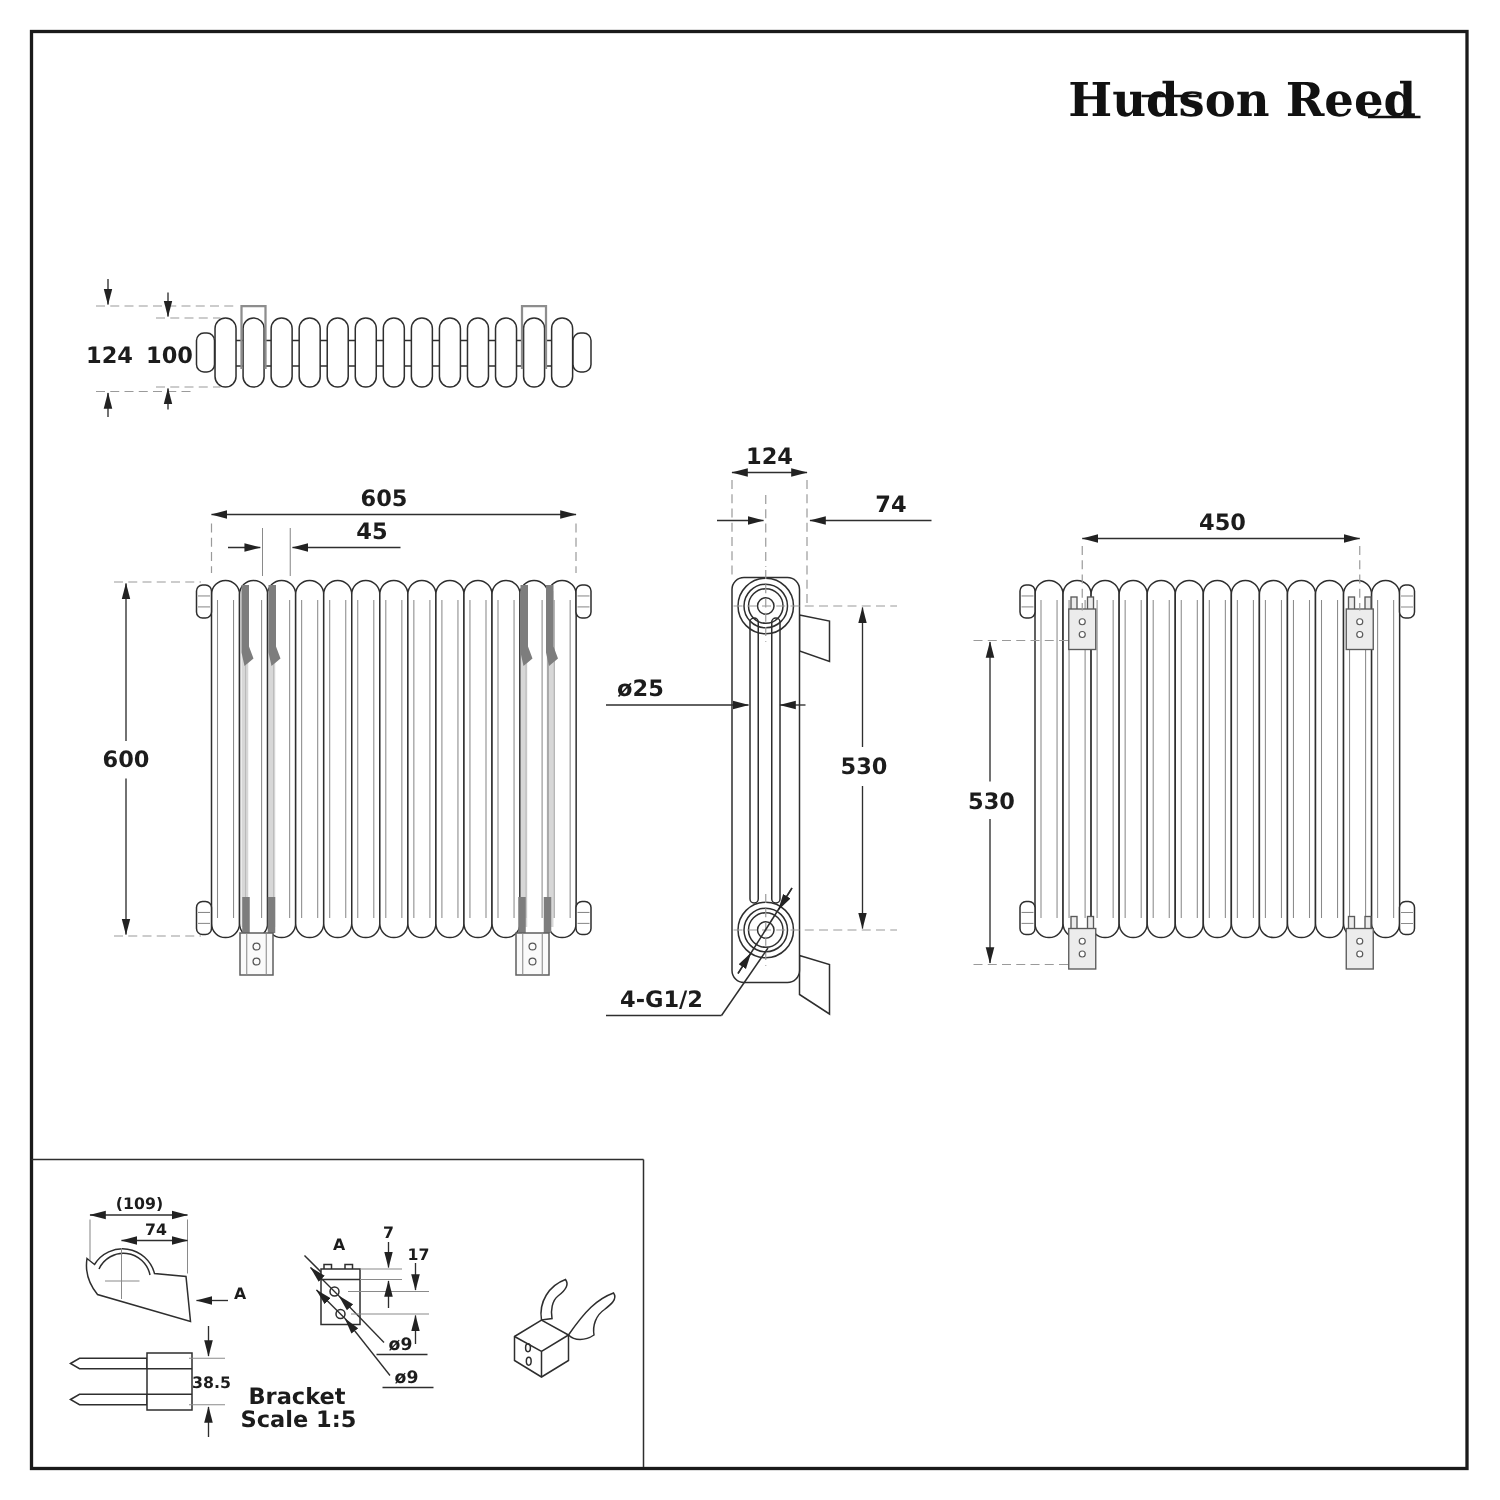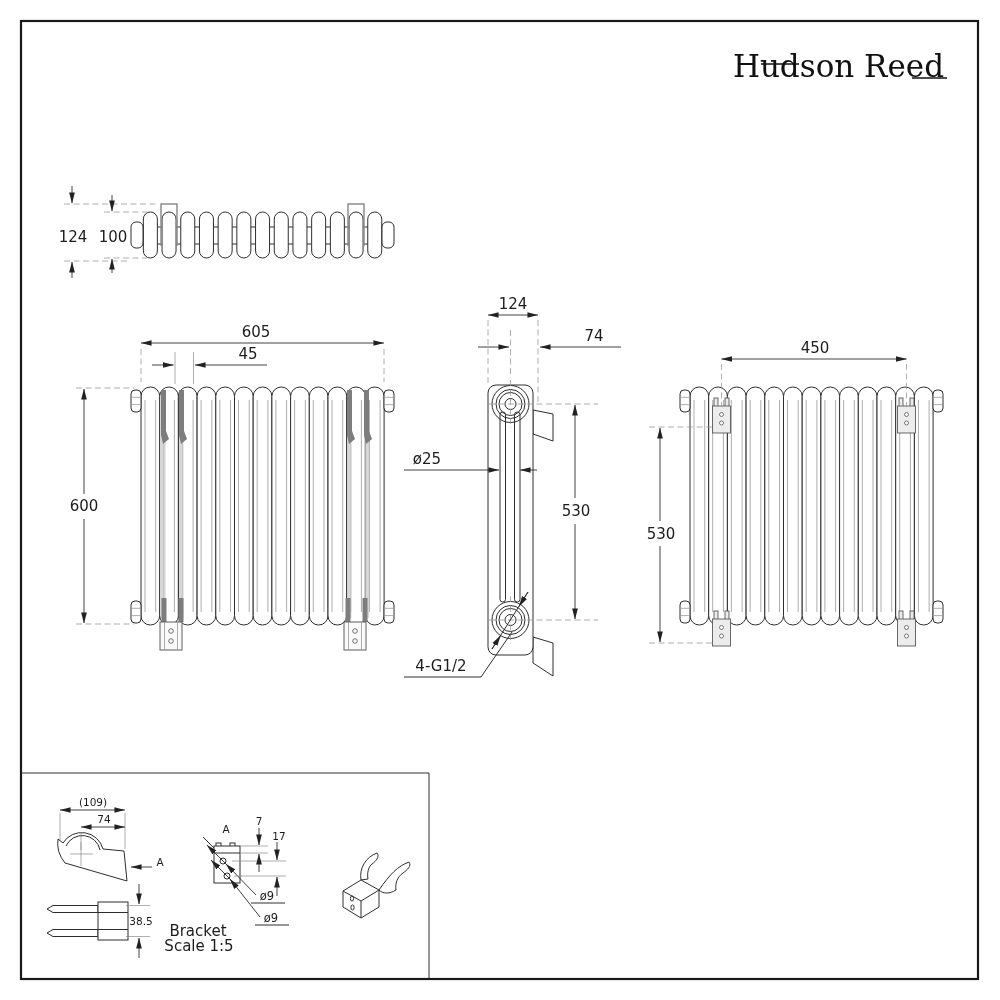--- a/index.html
+++ b/index.html
@@ -1,16 +1,16 @@
 <!DOCTYPE html>
 <html><head>
 <meta charset="utf-8">
 <style>
   html,body{margin:0;padding:0;background:#fff;}
-  .canvas{position:relative;width:991px;height:1000px;background:#fff;overflow:hidden;}
+  .canvas{position:relative;width:991px;height:1000px;background:#fff;overflow:hidden;font-weight:bold;}
   svg{display:block}
   .ln{stroke:#2e2e2e;fill:none;stroke-width:1}
   .th{stroke:#8a8a8a;fill:none;stroke-width:.7}
   .ds{stroke:#9a9a9a;fill:none;stroke-width:.8;stroke-dasharray:6 3.5}
   .dm{stroke:#2e2e2e;fill:none;stroke-width:.9}
   .wh{fill:#fff;stroke:#2e2e2e;stroke-width:1}
   .whf{fill:#fafafa;stroke:#5f5f5f;stroke-width:1}
   .gy{fill:#7d7d7d;stroke:none}
   .lgy{fill:#c9c9c9;stroke:none;opacity:.75}
   .gln{stroke:#8d8d8d;fill:none;stroke-width:1.5}

